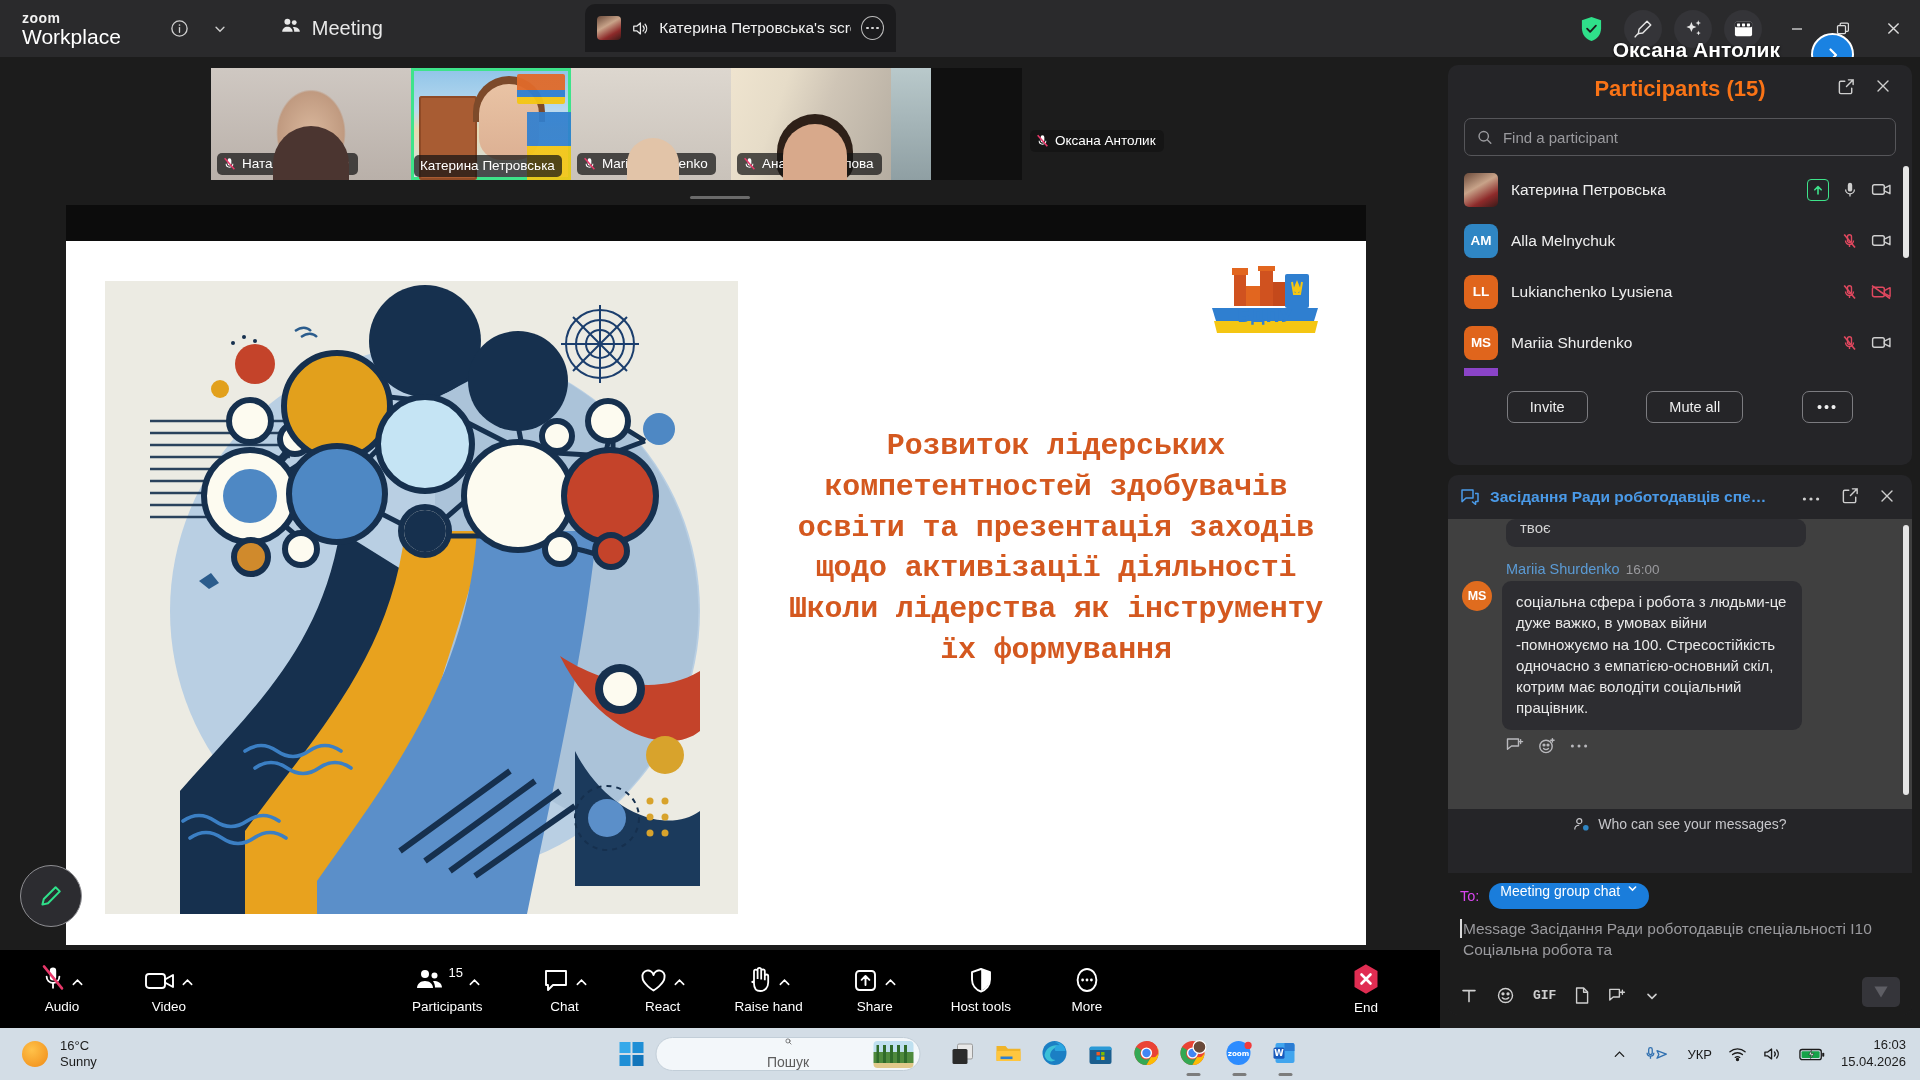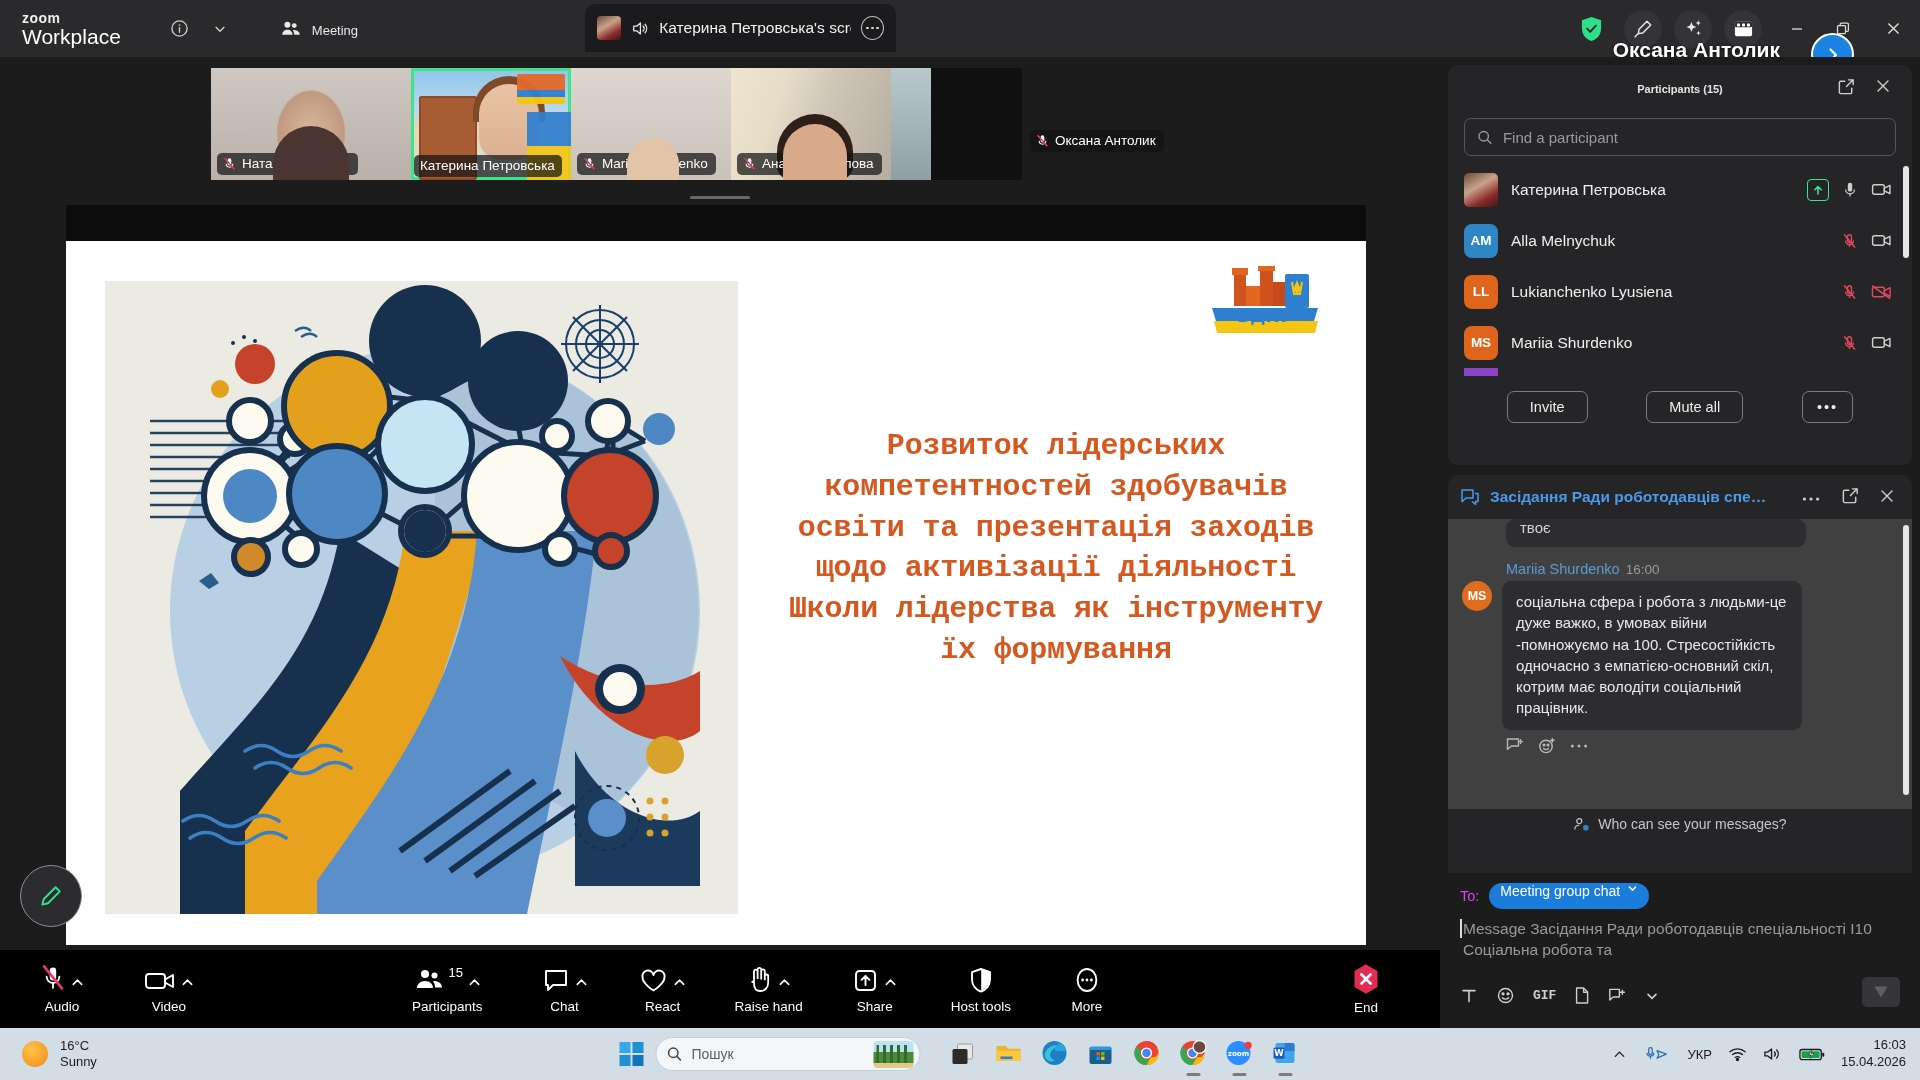--- a/index.html
+++ b/index.html
@@ -19,21 +19,21 @@
   .zoom-logo{ margin-left:22px; line-height:1.0; }
   .zoom-logo .z1{ font-size:14px; font-weight:700; letter-spacing:.5px; color:#f1f1f1;}
   .zoom-logo .z2{ font-size:21px; font-weight:400; color:#fff; margin-top:1px;}
   .tb-icon-btn{
     width:34px;height:34px;border-radius:50%;display:flex;align-items:center;justify-content:center;
     color:#cfcfcf;
   }
   .tb-info{ margin-left:42px; }
   .tb-chev{ margin-left:6px; }
   .tb-meeting{
-    margin-left:34px; display:flex;align-items:flex-end;gap:11px; color:#e8e8e8;font-size:13px;
+    margin-left:34px; display:flex;align-items:flex-start;gap:11px; color:#e8e8e8;font-size:20px;
     padding:6px 10px;border-radius:7px;
   }
   .tab{
     position:absolute; left:585px; top:4px; width:311px; height:48px;
     background:#1b1b1d; border-radius:10px 10px 0 0;
     display:flex; align-items:center; gap:10px; padding:0 12px;
   }
   .tab-av{ width:24px;height:24px;border-radius:4px;overflow:hidden;flex:0 0 24px;
     background:linear-gradient(150deg,#6b4a3a 0%,#c8a389 40%,#8d2a2a 72%,#3a1a18 100%); }
   .tab-title{ font-size:15.5px;color:#f2f2f2;white-space:nowrap;overflow:hidden;}
@@ -120,21 +120,21 @@
   .end-hex{ width:32px;height:32px; display:flex;align-items:center;justify-content:center;}
   .end-lbl{ font-size:13.5px;margin-top:5px;color:#fff;}
 
   
   .rpanel{ position:absolute; left:1440px; top:57px; width:480px; height:970px; background:#1c1c1c;
     padding:8px 8px 0 8px; }
   .card{ background:#252528; border-radius:10px; }
 
   .participants{ position:relative; height:400px; overflow:hidden; }
   .pp-head{ height:47px; display:flex;align-items:center;justify-content:center;position:relative;}
-  .pp-title{ font-size:11px; font-weight:700; color:#e5e5e5;}
+  .pp-title{ font-size:22px; font-weight:700; color:#f97316;}
   .pp-head .ic{ position:absolute; top:12px; color:#cfcfcf; }
   .search{ margin:6px 16px 0 16px; height:38px; border:1px solid #56565a; border-radius:7px;
     display:flex;align-items:center;gap:10px;padding:0 12px;}
   .search input{ background:transparent;border:0;outline:0;color:#cfcfcf;font-size:15px;
     font-family:"Liberation Sans",sans-serif; width:100%; }
   .search input::placeholder{ color:#9a9a9e; }
   .plist{ margin-top:8px; position:relative; height:212px; overflow:hidden; }
   .prow{ height:51px; display:flex;align-items:center;padding:0 20px 0 16px;gap:13px;}
   .pav{ width:34px;height:34px;border-radius:8px;flex:0 0 34px;display:flex;align-items:center;justify-content:center;
     font-size:13.5px;font-weight:700;color:#fff;}
@@ -184,21 +184,21 @@
     background:#d3dde6; display:flex; align-items:center; color:#1b1b1b; }
   .tb-weather{ margin-left:22px; display:flex; align-items:center; gap:12px;}
   .sun{ width:26px;height:26px;border-radius:50%;background:radial-gradient(circle at 38% 34%,#ffc24a,#f08a16);}
   .wtxt{ line-height:1.25; font-size:13px; }
   .tb-center{ position:absolute; left:50%; transform:translateX(-50%); display:flex; align-items:center; gap:12px;}
   .winlogo{ width:24px;height:24px; display:grid;grid-template-columns:1fr 1fr;grid-gap:2.5px;}
   .winlogo i{ background:#2a9ae0; display:block; }
   .winlogo i:nth-child(1){background:#35a9ea;} .winlogo i:nth-child(2){background:#1f8fd6;}
   .winlogo i:nth-child(3){background:#1f8fd6;} .winlogo i:nth-child(4){background:#1275bb;}
   .searchbox{ width:265px; height:34px; background:#f3f7fa; border:1px solid #c2ced8; border-radius:18px;
-    display:flex; align-items:center; gap:9px; padding:0 10px; position:relative;}
+    display:flex; align-items:center; gap:9px; padding:0 10px; position:relative;flex-direction:column;}
   .searchbox .sp{ font-size:14px; color:#5d5d5d;}
   .forest{ position:absolute; right:6px; top:3px; width:40px;height:27px;border-radius:4px;
     background:linear-gradient(180deg,#bfe0f0 0 42%,#4e8a3c 42% 80%,#e0c98a 80% 100%);overflow:hidden;}
   .forest::after{content:"";position:absolute;left:3px;top:4px;width:34px;height:18px;
     background:repeating-linear-gradient(90deg,#2f6b2a 0 3px,transparent 3px 7px);}
   .tbicons{ display:flex; align-items:center; gap:16px; margin-left:16px;}
   .tbapp{ width:30px;height:30px;position:relative;}
   .run{ position:absolute;left:50%;transform:translateX(-50%);bottom:-7px;width:14px;height:3px;border-radius:2px;background:#7c7c7c;}
   .tray{ position:absolute; right:14px; display:flex; align-items:center; gap:16px; font-size:13px;}
   .clock{ text-align:right; line-height:1.3; font-size:13px;}

